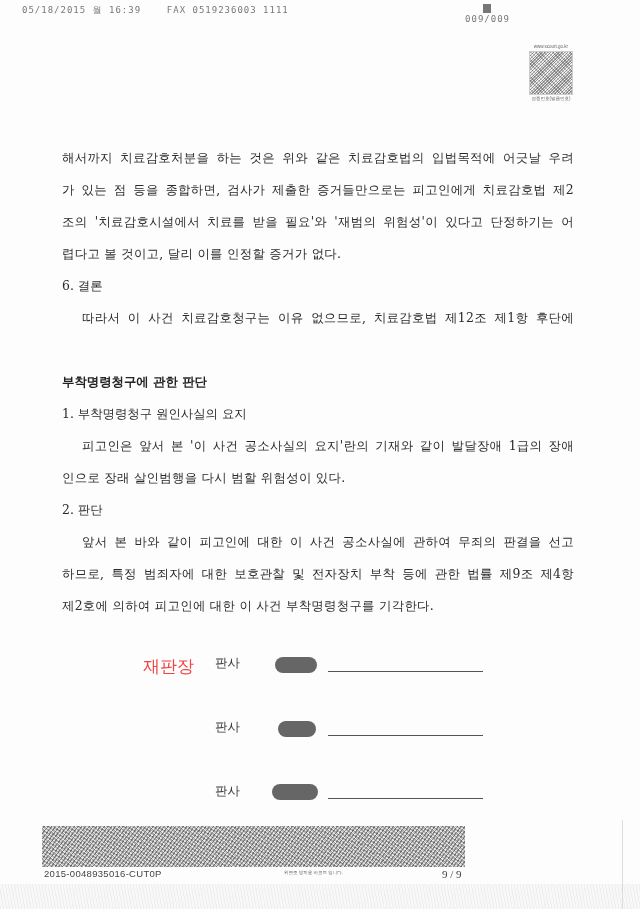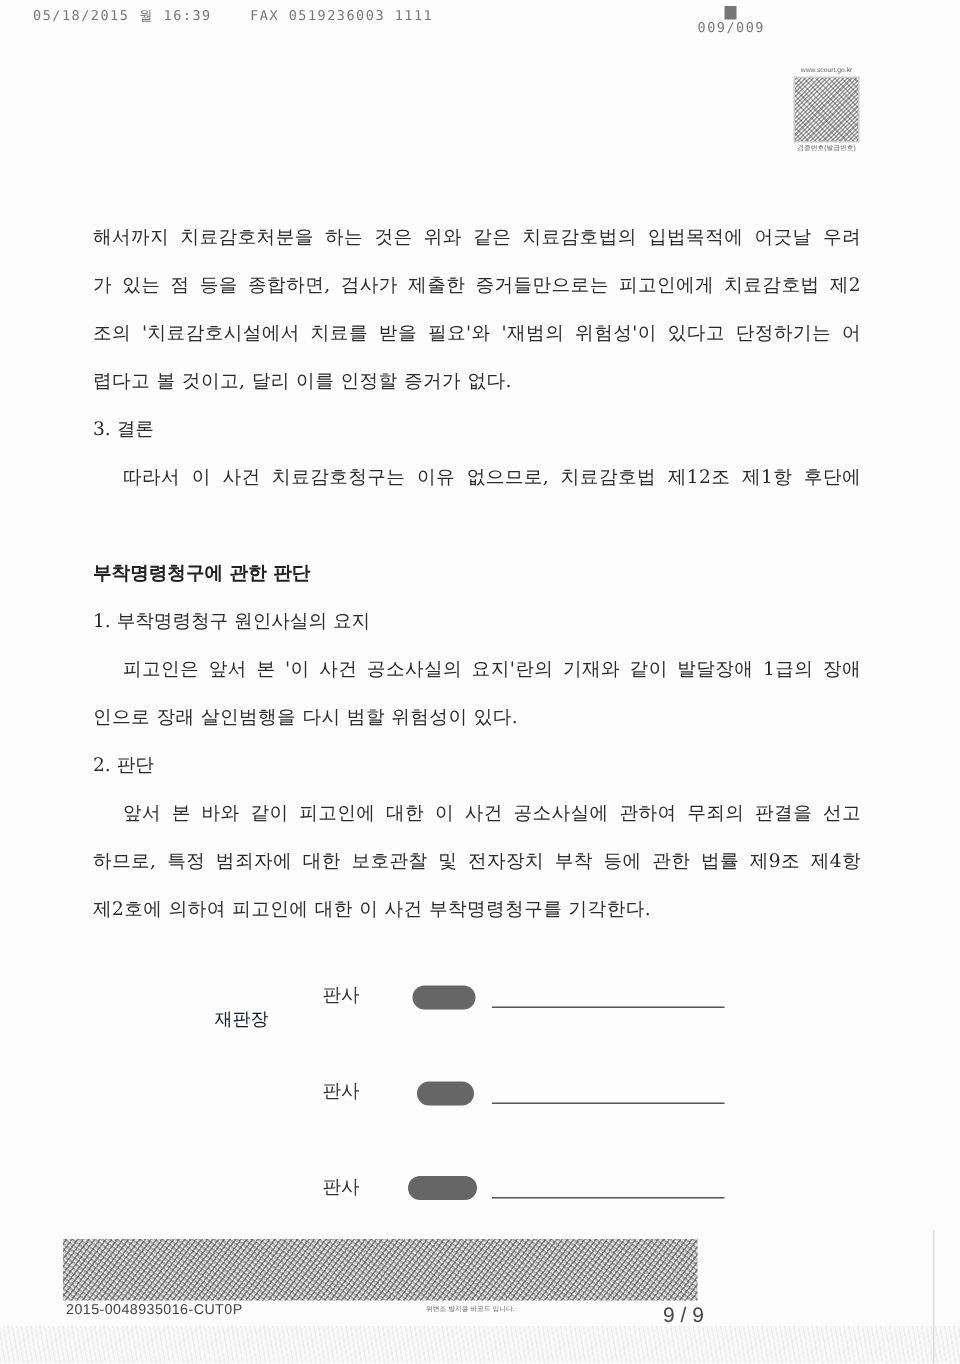--- a/index.html
+++ b/index.html
@@ -37,21 +37,21 @@
     }
     .body-text.last { text-align-last: left; }
     .indent { text-indent: 20px; }
     .heading-bold {
       position: absolute; left: 62px; font-family: "DejaVu Sans", "Liberation Sans", sans-serif;
       font-weight: bold; font-size: 12.4px; color: #222;
     }
     .heading-num { position: absolute; left: 62px; font-size: 12.4px; color: #2a2a2a; }
 
     .sig-row { position: absolute; left: 0; width: 640px; height: 30px; }
-    .sig-title { position: absolute; left: 143px; font-size: 12px; color: #0f172a; margin-top: 16px; }
+    .sig-title { position: absolute; left: 143px; font-size: 17px; color: #ef4444; }
     .sig-role { position: absolute; left: 215px; font-size: 12.4px; color: #333; }
     .sig-redact { position: absolute; left: 275px; width: 42px; height: 16px; background: #666; border-radius: 10px; }
     .sig-line { position: absolute; left: 328px; width: 155px; height: 1px; background: #555; }
 
     .footer-noise {
       position: absolute; left: 42px; top: 826px; width: 423px; height: 41px;
       background:
         repeating-linear-gradient(37deg, #999 0 1px, #e2e2e2 1px 2px, #bbb 2px 3px),
         repeating-linear-gradient(-53deg, #888 0 1px, transparent 1px 3px);
       background-blend-mode: multiply; opacity: 0.85;
@@ -59,21 +59,21 @@
     .footer-id {
       position: absolute; left: 44px; top: 868px;
       font-family: "Liberation Sans", sans-serif; font-size: 9.5px; color: #444; letter-spacing: 0.3px;
     }
     .footer-mid {
       position: absolute; left: 284px; top: 870px;
       font-family: "Liberation Sans", sans-serif; font-size: 4.5px; color: #666;
     }
     .footer-page {
       position: absolute; left: 442px; top: 868px;
-      font-family: Liberation Sans, sans-serif; font-size: 14px; color: #444;
+      font-family: Liberation Serif, serif; font-size: 11px; color: #444;
     }
     .bottom-scan {
       position: absolute; left: 0; top: 884px; width: 640px; height: 25px;
       background: repeating-linear-gradient(80deg, #eee 0 1px, #f8f8f8 1px 3px);
     }
     .right-edge { position: absolute; left: 622px; top: 820px; width: 1px; height: 89px; background: #ddd; }
   </style>
 </head>
 <body>
 
@@ -95,21 +95,21 @@
     <div class="qr-url">www.scourt.go.kr</div>
     <div class="qr-code"></div>
     <div class="qr-caption">검증번호(발급번호)</div>
   </div>
 
   <div class="body-text" style="top:142px;">해서까지 치료감호처분을 하는 것은 위와 같은 치료감호법의 입법목적에 어긋날 우려</div>
   <div class="body-text" style="top:174px;">가 있는 점 등을 종합하면, 검사가 제출한 증거들만으로는 피고인에게 치료감호법 제2</div>
   <div class="body-text" style="top:206px;">조의 '치료감호시설에서 치료를 받을 필요'와 '재범의 위험성'이 있다고 단정하기는 어</div>
   <div class="body-text last" style="top:238px;">렵다고 볼 것이고, 달리 이를 인정할 증거가 없다.</div>
 
-  <div class="heading-num" style="top:278px;">3. 결론</div>
+  <div class="heading-num" style="top:278px;">6. 결론</div>
 
   <div class="body-text indent" style="top:302px;">따라서 이 사건 치료감호청구는 이유 없으므로, 치료감호법 제12조 제1항 후단에</div>
 
   <div class="heading-bold" style="top:374px;">부착명령청구에 관한 판단</div>
 
   <div class="heading-num" style="top:406px;">1. 부착명령청구 원인사실의 요지</div>
 
   <div class="body-text indent" style="top:430px;">피고인은 앞서 본 '이 사건 공소사실의 요지'란의 기재와 같이 발달장애 1급의 장애</div>
   <div class="body-text last" style="top:462px;">인으로 장래 살인범행을 다시 범할 위험성이 있다.</div>
 

